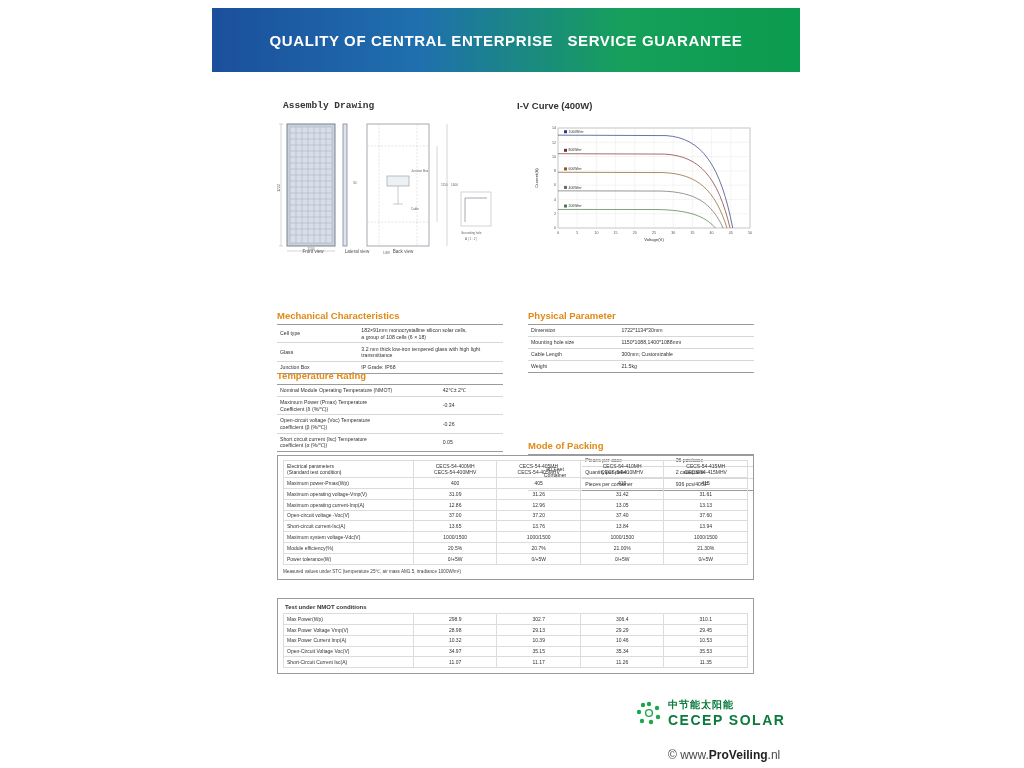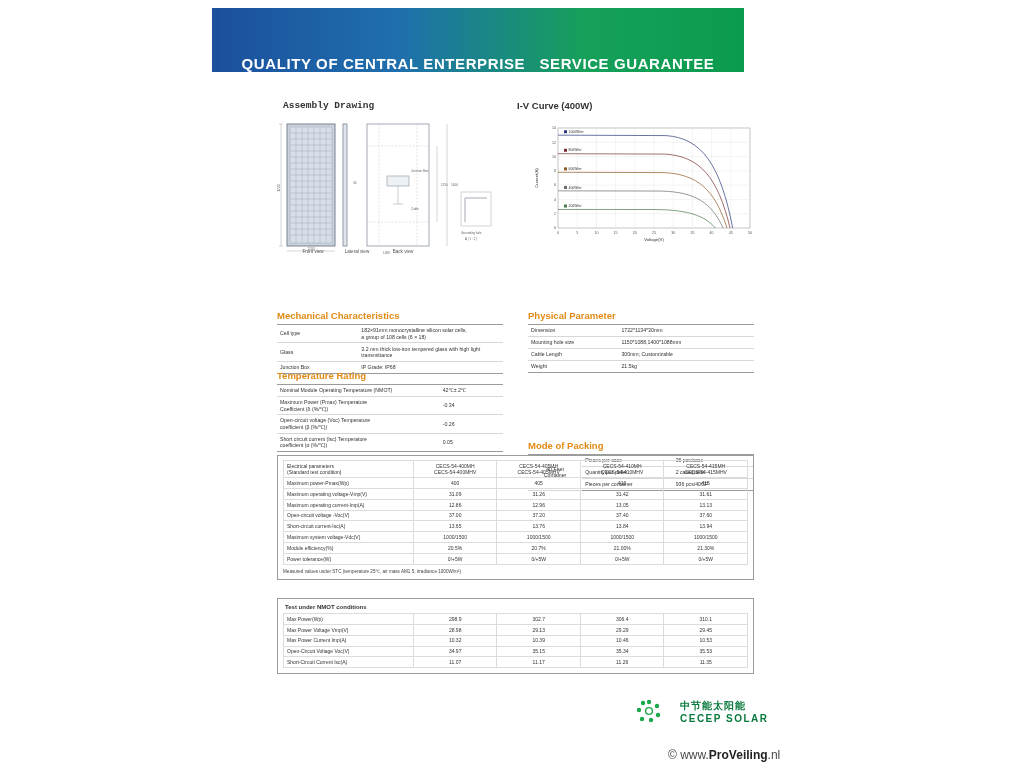--- a/index.html
+++ b/index.html
@@ -15,25 +15,25 @@
     position: relative;
     width: 1024px;
     height: 768px;
     background: #ffffff;
   }
   
   .banner {
     position: absolute;
     left: 212px;
     top: 8px;
-    width: 532px;
+    width: 588px;
     height: 64px;
     background: linear-gradient(90deg, #1b4f9c 0%, #1f6fae 35%, #16a05a 70%, #0b9b4e 100%);
     display: flex;
-    align-items: flex-end;
+    align-items: center;
     justify-content: center;
   }
   .banner-title {
     color: #ffffff;
     font-size: 15px;
     font-weight: bold;
     letter-spacing: 0.6px;
     white-space: pre;
   }
   
@@ -91,21 +91,21 @@
   }
   .note {
     font-size: 4.6px;
     color: #444;
     padding-top: 3px;
   }
   
   .caption { font-size: 4.6px; color: #555; text-align: center; }
   
   .footer-logo-text-cn { font-size: 10px; font-weight: bold; color: #0a7a3d; letter-spacing: 1px; }
-  .footer-logo-text-en { font-size: 10px; font-weight: bold; color: #0a7a3d; letter-spacing: 1.5px; }
+  .footer-logo-text-en { font-size: 14px; font-weight: bold; color: #0a7a3d; letter-spacing: 1.5px; }
   .watermark { font-size: 12px; color: #4a4a4a; }
   .watermark b { color: #222; }
 </style>
 </head>
 <body>
 
 <div id="page">
 
   <div class="banner">
     <div class="banner-title">QUALITY OF CENTRAL ENTERPRISE   SERVICE GUARANTEE</div>
@@ -561,21 +561,21 @@
               <td class="c">11.07</td>
               <td class="c">11.17</td>
               <td class="c">11.26</td>
               <td class="c">11.35</td>
             </tr>
           </tbody>
       </table>
     </div>
   </div>
 
-  <div style="position:absolute; left:636px; top:698px; display:flex; align-items:center; gap:18px;">
+  <div style="position:absolute; left:636px; top:698px; display:flex; align-items:center; gap:6px;">
     <svg width="26" height="26" viewBox="0 0 26 26">
       <circle cx="13" cy="4" r="2.2" fill="#1aa84a"></circle>
       <circle cx="21" cy="8" r="2.2" fill="#1aa84a"></circle>
       <circle cx="22" cy="17" r="2.2" fill="#1aa84a"></circle>
       <circle cx="15" cy="22" r="2.2" fill="#1aa84a"></circle>
       <circle cx="6" cy="21" r="2.2" fill="#1aa84a"></circle>
       <circle cx="3" cy="12" r="2.2" fill="#1aa84a"></circle>
       <circle cx="7" cy="5" r="2.2" fill="#1aa84a"></circle>
       <circle cx="13" cy="13" r="3.4" fill="none" stroke="#1aa84a" stroke-width="1.4"></circle>
     </svg>

